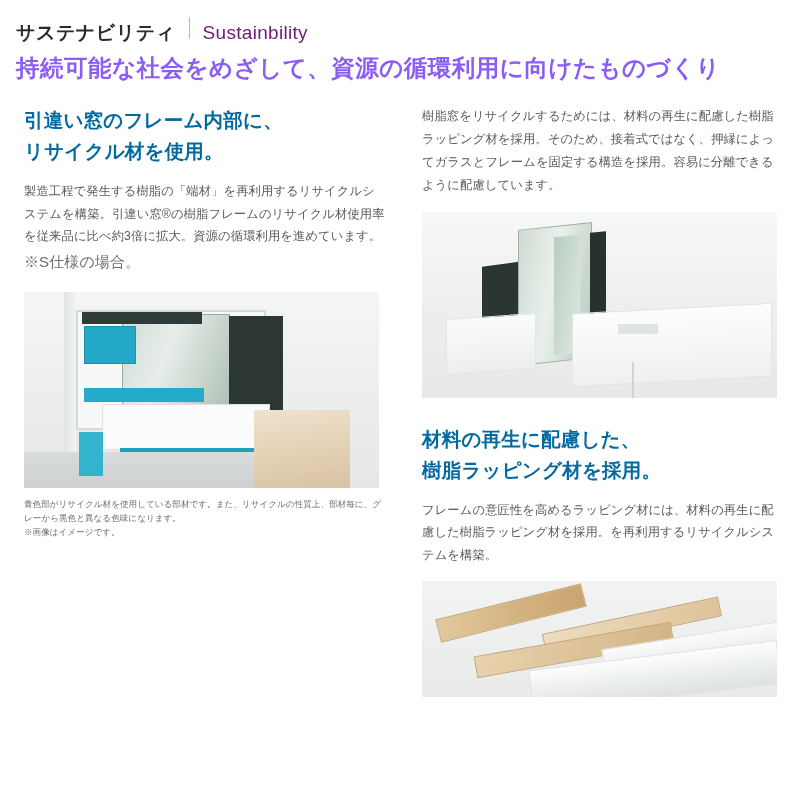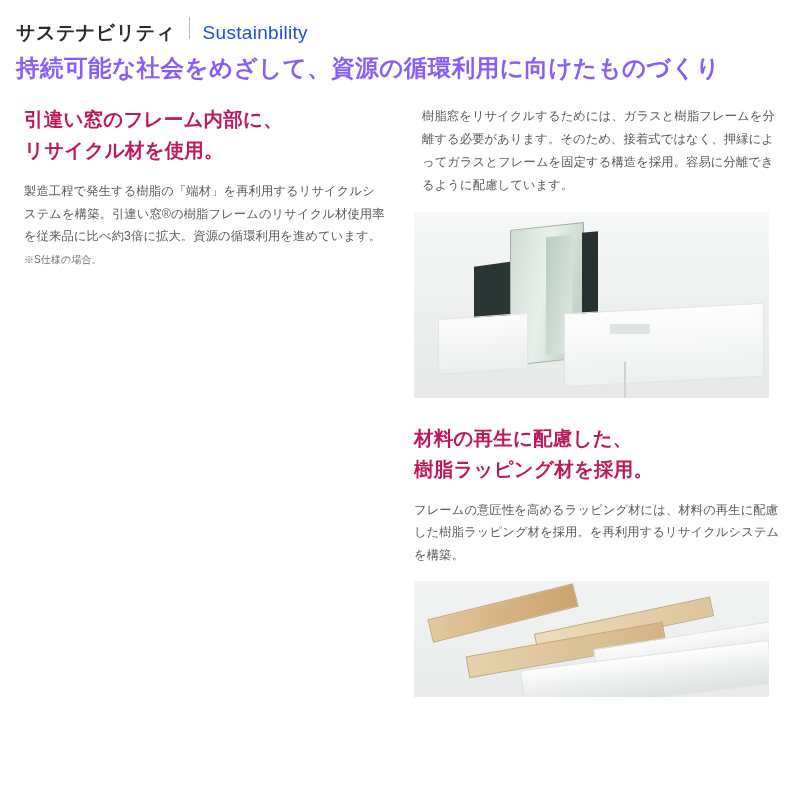--- a/index.html
+++ b/index.html
@@ -30,21 +30,21 @@
   }
   .header-divider {
     width: 1px;
     height: 22px;
     background: #b9b9b9;
     margin: 0 13px;
     align-self: center;
   }
   .header-en {
     font-size: 19px;
-    color: #1d4ed8;
+    color: #701a75;
     font-weight: normal;
     letter-spacing: 0.3px;
     margin-top: 12px;
   }
 
   .headline {
     margin: 8px 16px 0 16px;
     font-size: 23.5px;
     font-weight: bold;
     color: #8b5cf6;
@@ -57,36 +57,35 @@
     display: flex;
     margin-top: 22px;
     padding: 0 16px;
     gap: 28px;
   }
   .col { width: 370px; }
 
   .sub-title {
     font-size: 19.5px;
     font-weight: bold;
-    color: #be185d;
+    color: #0369a1;
     line-height: 1.55;
     letter-spacing: 0.2px;
     margin: 0 0 14px 8px;
-    font-family: Liberation Serif, serif;
   }
 
   .body-text {
     font-size: 12.3px;
     line-height: 1.85;
     color: #5a5a5a;
     margin: 0 0 0 8px;
     letter-spacing: 0.1px;
   }
   .body-text .note {
-    font-size: 10px;
+    font-size: 15px;
     color: #6e6e6e;
   }
 
   
   .figure { margin-top: 16px; position: relative; }
 
   .img-left {
     width: 355px;
     height: 196px;
     margin-left: 8px;
@@ -218,45 +217,62 @@
     position: absolute; left: 108px; top: 74px; width: 250px; height: 44px;
     background: linear-gradient(180deg,#fdfdfd 0%, #e7eaea 70%, #dde1e1 100%);
     border: 1px solid #dfe3e3; transform: rotate(-7deg);
   }
   .alu-profile2 {
     position: absolute; left: 180px; top: 54px; width: 180px; height: 26px;
     background: linear-gradient(180deg,#fbfbfb,#e9ecec);
     border: 1px solid #e1e4e4; transform: rotate(-9deg);
   }
 
-  .right-col-inner { }
+  .right-col-inner { margin-left: 8px; }
 </style>
 </head>
 <body>
 
 <div class="page">
 
   <div class="header">
     <div class="header-jp">サステナビリティ</div>
     <div class="header-divider"></div>
     <div class="header-en">Sustainbility</div>
   </div>
 
   <div class="headline">持続可能な社会をめざして、資源の循環利用に向けたものづくり</div>
 
   <div class="columns">
 
     <div class="col">
       <h2 class="sub-title">引違い窓のフレーム内部に、<br>リサイクル材を使用。</h2>
       <p class="body-text"><span>製造工程で発生する樹脂の「端材」を再利用するリサイクルシステムを構築。引違い窓®の樹脂フレームのリサイクル材使用率を従来品に比べ約3倍に拡大。資源の循環利用を進めています。</span><span class="note">※S仕様の場合。</span></p>
 
+      <div class="figure">
+        <div class="img-left">
+          <div class="il-shadow"></div>
+          <div class="il-frame-outer"></div>
+          <div class="il-glass"></div>
+          <div class="il-dark-top"></div>
+          <div class="il-dark-pane"></div>
+          <div class="il-cyan-a"></div>
+          <div class="il-cyan-b"></div>
+          <div class="il-grey-base"></div>
+          <div class="il-white-sill"></div>
+          <div class="il-cyan-c"></div>
+          <div class="il-teal-line"></div>
+          <div class="il-wood"></div>
+        </div>
+        <p class="caption">青色部がリサイクル材を使用している部材です。また、リサイクルの性質上、部材毎に、グレーから黒色と異なる色味になります。<br>※画像はイメージです。</p>
+      </div>
     </div>
 
     <div class="col">
-      <p class="body-text">樹脂窓をリサイクルするためには、ガラスと樹脂フレームを分離する必要があります。そのため、接着式ではなく、押縁によってガラスとフレームを固定する構造を採用。容易に分離できるように配慮しています。</p>
+      <p class="body-text">樹脂窓をリサイクルするためには、材料の再生に配慮した樹脂ラッピング材を採用。そのため、接着式ではなく、押縁によってガラスとフレームを固定する構造を採用。容易に分離できるように配慮しています。</p>
 
       <div class="figure right-col-inner">
         <div class="img-right">
           <div class="ir-dark-l"></div>
           <div class="ir-glass"></div>
           <div class="ir-glass2"></div>
           <div class="ir-dark-strip"></div>
           <div class="ir-white-big"></div>
           <div class="ir-white-l"></div>
           <div class="ir-notch"></div>

